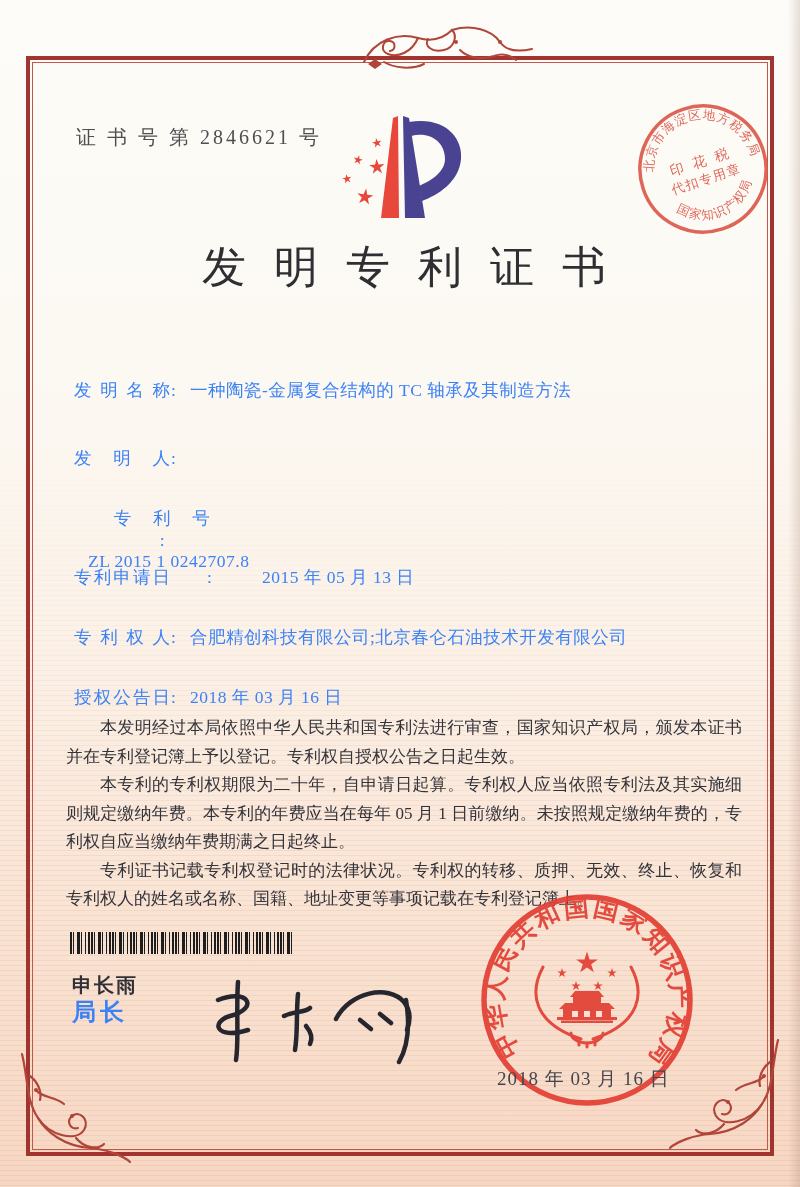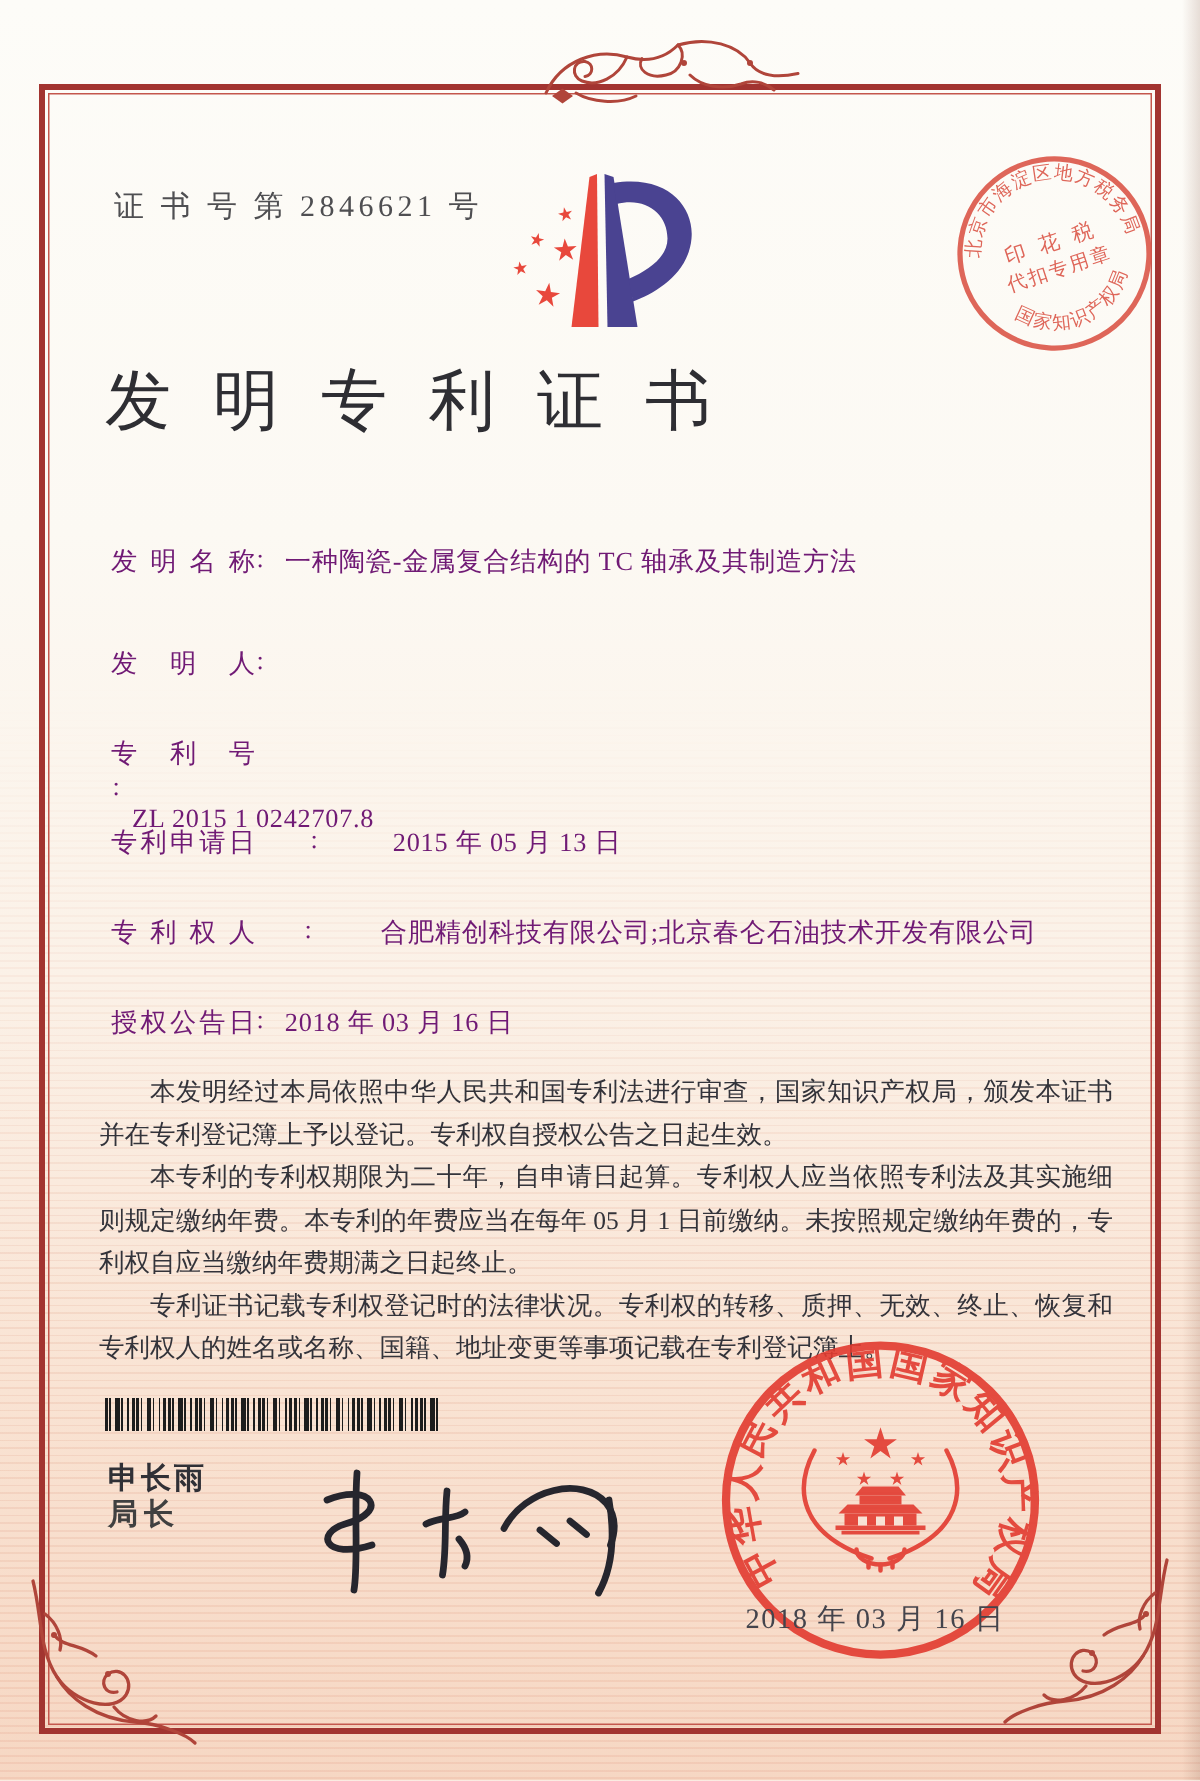--- a/index.html
+++ b/index.html
@@ -13,39 +13,39 @@
     background:repeating-linear-gradient(180deg,rgba(213,118,88,0.12) 0 1px,rgba(0,0,0,0) 1px 5px);
     -webkit-mask-image:linear-gradient(180deg,rgba(0,0,0,0) 0%,rgba(0,0,0,0) 38%,#000 72%);
             mask-image:linear-gradient(180deg,rgba(0,0,0,0) 0%,rgba(0,0,0,0) 38%,#000 72%);
   }
   .photo-edge{position:absolute;top:0;right:0;width:12px;height:100%;
     background:linear-gradient(90deg,rgba(0,0,0,0),rgba(150,110,95,0.22));pointer-events:none;}
   .frame{position:absolute;left:26px;top:56px;width:740px;height:1092px;
     border:4px solid #a23430;}
   .frame-inner{position:absolute;inset:2px;border:1px solid #c4564c;}
   .cert-number{position:absolute;left:76px;top:124px;font-size:20px;color:#4f4f52;letter-spacing:3px;}
-  .title{position:absolute;left:26px;top:238px;width:740px;
+  .title{position:absolute;left:26px;top:238px;width:740px;text-align:center;
     font-size:44px;color:#2e2e33;letter-spacing:28px;padding-left:44px;box-sizing:border-box;font-weight:500;}
-  .field-row{position:absolute;left:74px;display:flex;align-items:flex-start;font-size:17.5px;color:#701a75;}
+  .field-row{position:absolute;left:74px;display:flex;align-items:center;font-size:17.5px;color:#3b82f6;margin-top:16px;}
   .field-label{display:block;width:96px;text-align:justify;text-align-last:justify;}
   .field-colon{margin-left:1px;}
   .field-value{margin-left:14px;white-space:nowrap;letter-spacing:0.5px;}
-  .row-0{top:362px;} .row-1{top:430px;} .row-2{top:490px;flex-direction:column;} .row-3{top:549px;gap:36px;} .row-4{top:609px;gap:32px;} .row-5{top:669px;}
+  .row-0{top:362px;} .row-1{top:430px;} .row-2{top:490px;flex-direction:column;} .row-3{top:549px;gap:36px;} .row-4{top:609px;} .row-5{top:669px;}
   .body-text{position:absolute;left:66px;top:714px;width:676px;font-size:17px;line-height:28.5px;color:#33333a;}
   .body-text p{margin:0;text-indent:2em;text-align:justify;}
   .barcode{position:absolute;left:70px;top:932px;width:224px;height:22px;
     background:repeating-linear-gradient(90deg,
       #1d1d1d 0 2px,rgba(0,0,0,0) 2px 3px,
       #1d1d1d 3px 4px,rgba(0,0,0,0) 4px 7px,
       #1d1d1d 7px 10px,rgba(0,0,0,0) 10px 11px,
       #1d1d1d 11px 12px,rgba(0,0,0,0) 12px 15px,
       #1d1d1d 15px 16px,rgba(0,0,0,0) 16px 18px,
       #1d1d1d 18px 20px,rgba(0,0,0,0) 20px 21px);}
   .signer-title{position:absolute;left:72px;top:996px;font-family:"Liberation Sans","DejaVu Sans",sans-serif;
-    font-size:20px;font-weight:600;color:#404040;letter-spacing:4px;}
+    font-size:24px;font-weight:600;color:#3b82f6;letter-spacing:4px;}
   .signer-name{position:absolute;left:72px;top:972px;font-family:"Liberation Sans","DejaVu Sans",sans-serif;
     font-size:20px;font-weight:600;color:#303036;letter-spacing:2px;}
   .signature-svg{position:absolute;left:200px;top:964px;}
   .logo-svg{position:absolute;left:332px;top:82px;}
   .tax-stamp-svg{position:absolute;left:628px;top:94px;opacity:0.92;}
   .office-seal-svg{position:absolute;left:470px;top:883px;opacity:0.9;}
   .issue-date{position:absolute;left:497px;top:1066px;font-size:19px;color:#44444c;letter-spacing:1px;}
   .ornament{position:absolute;pointer-events:none;}
   .orn-top{left:360px;top:22px;}
   .orn-bl{left:16px;top:1048px;}

